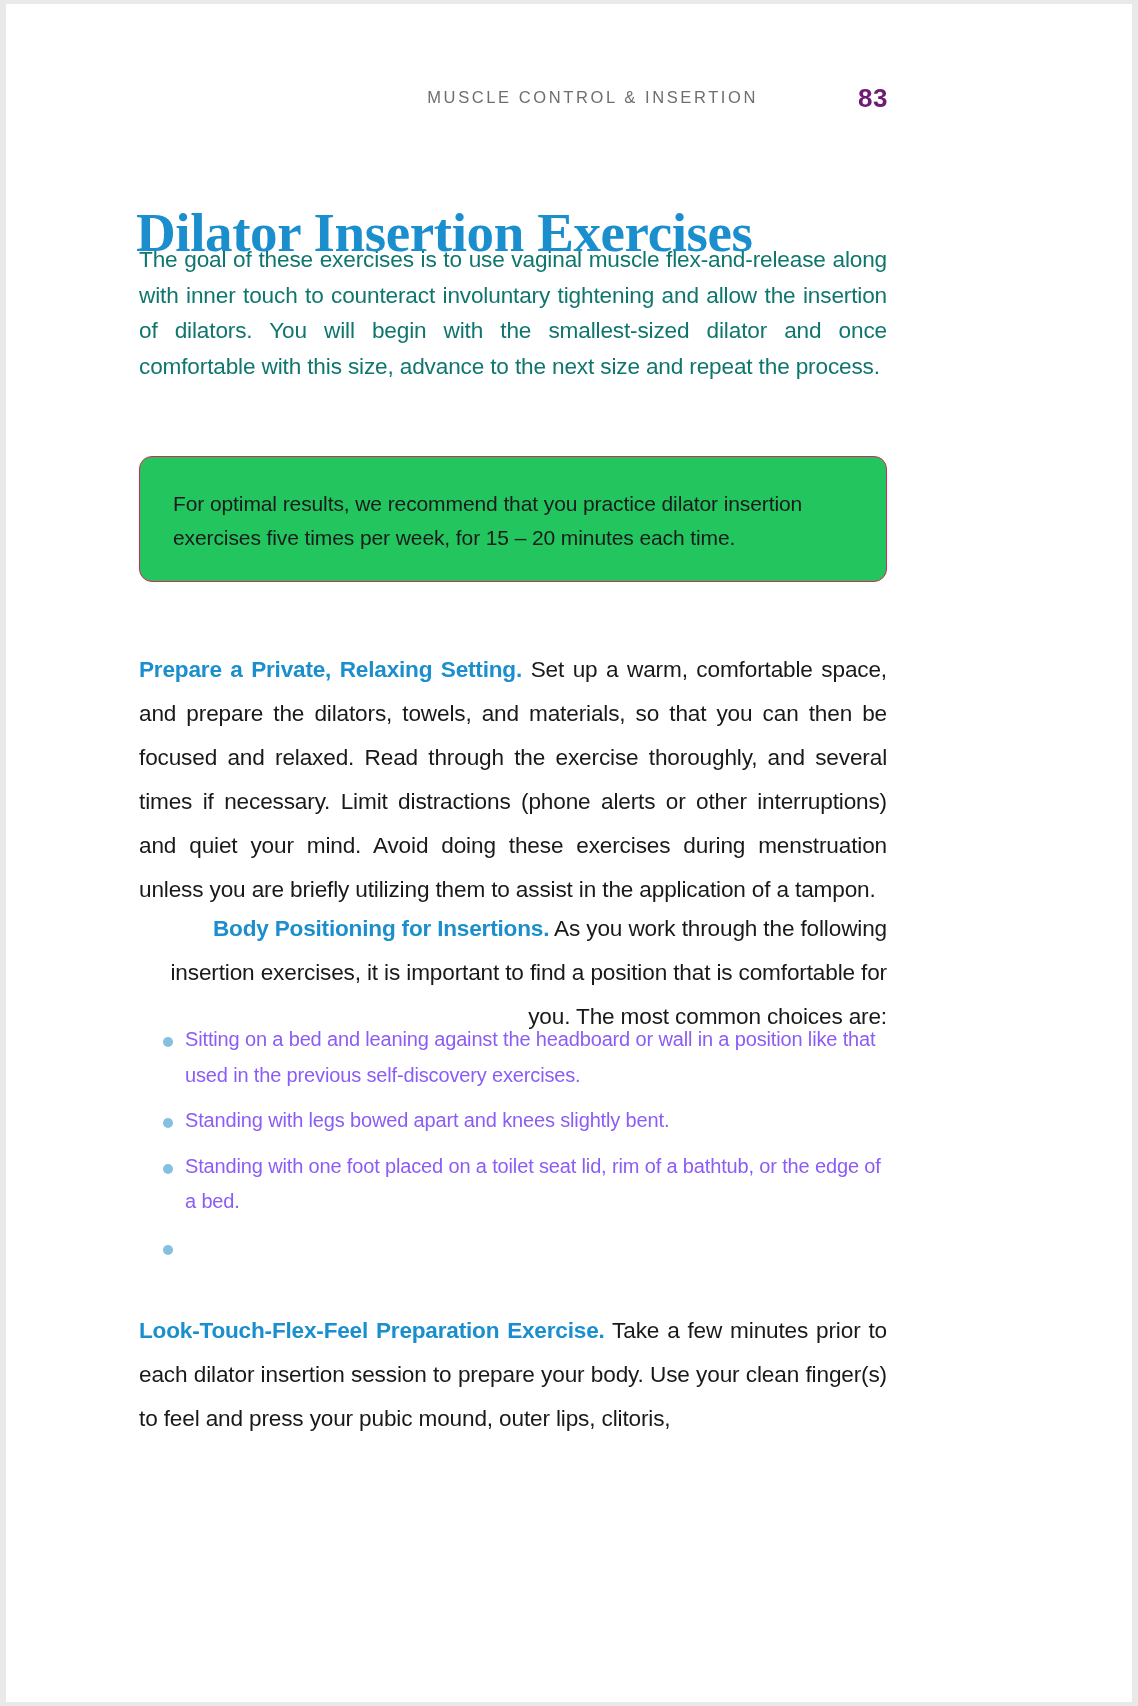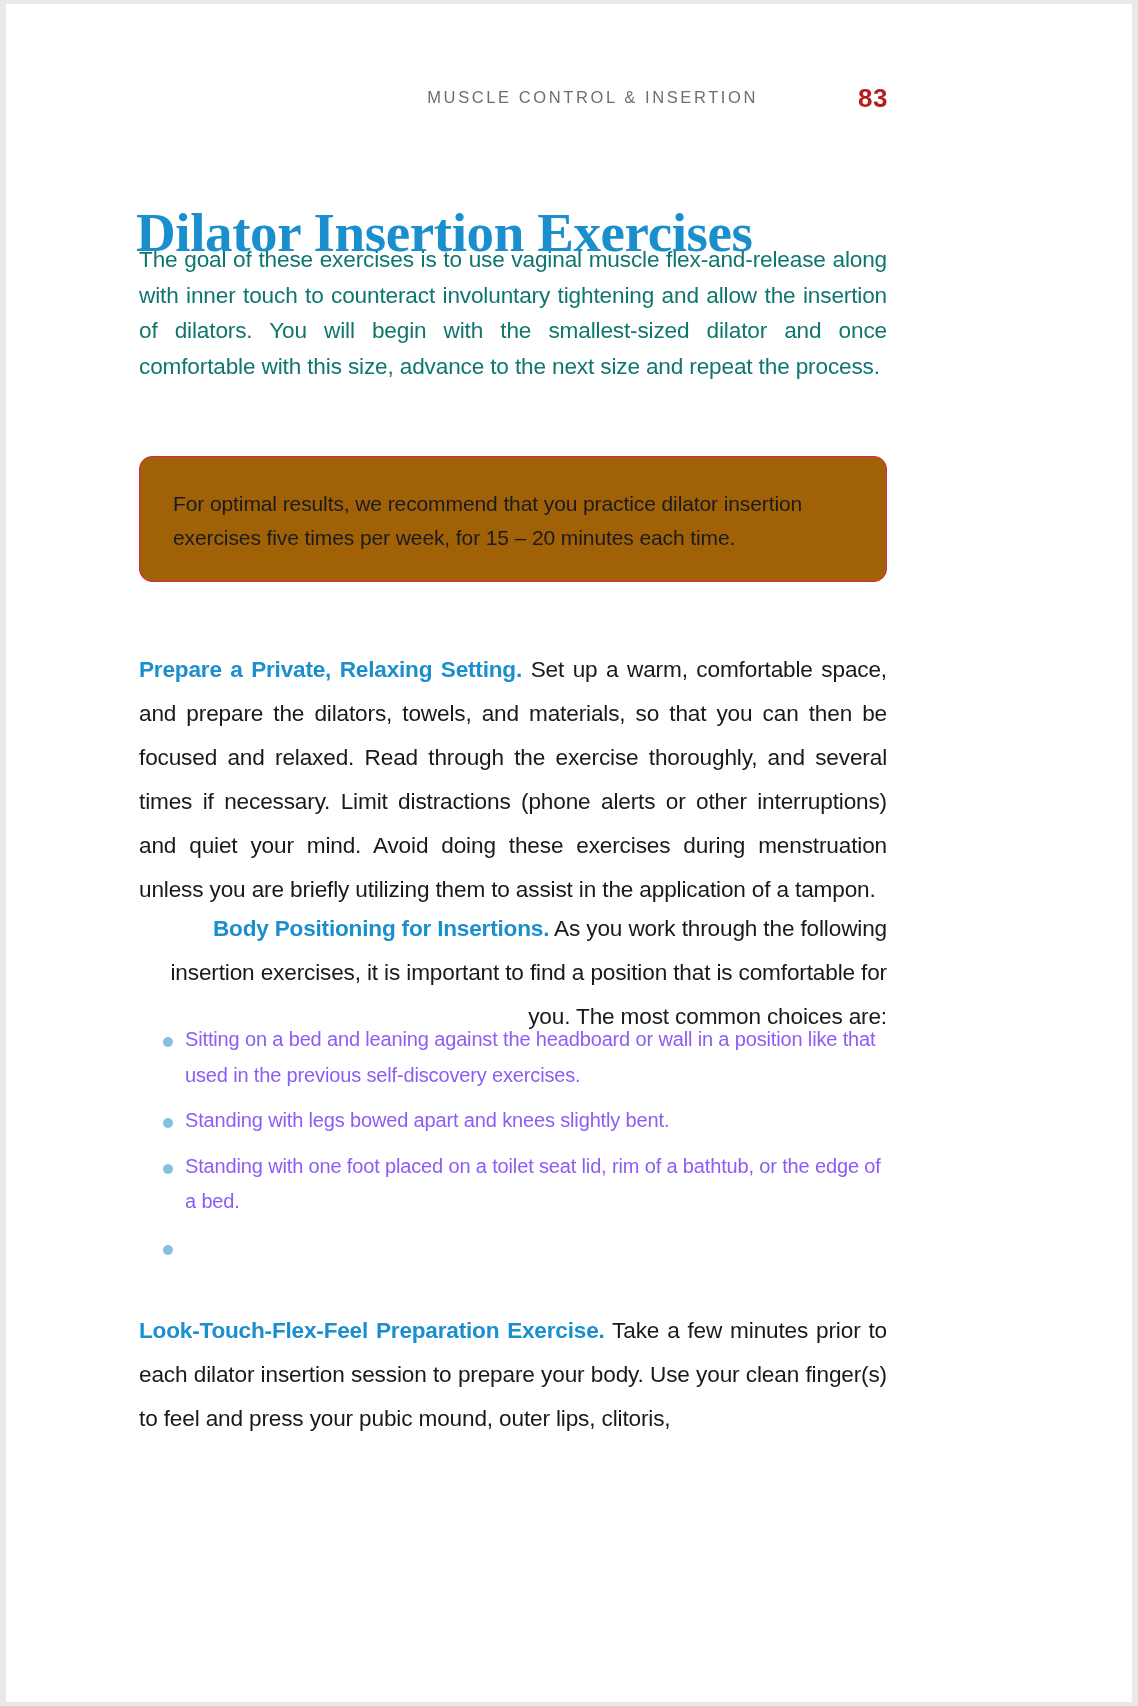--- a/index.html
+++ b/index.html
@@ -46,21 +46,21 @@
     color: #6e6e6e;
     font-weight: 500;
     white-space: nowrap;
   }
   .runhead-pageno {
     position: absolute;
     right: 0;
     top: -5px;
     font-size: 26px;
     font-weight: bold;
-    color: #b91c1c;
+    color: #701a75;
     letter-spacing: 0.5px;
   }
 
   
   .chapter-title {
     position: absolute;
     top: 162px;
     left: -3px;
     font-family: "Liberation Serif", "DejaVu Serif", serif;
     font-size: 55px;
@@ -85,21 +85,21 @@
   .body-block p { margin: 0; }
   .intro { top: 238px; }
 
   
   .callout {
     position: absolute;
     left: 0;
     top: 452px;
     width: 748px;
     box-sizing: border-box;
-    background: #a16207;
+    background: #22c55e;
     border: 1.6px solid #d6255c;
     border-radius: 13px;
     padding: 30px 52px 26px 33px;
   }
   .callout-text {
     font-size: 21px;
     line-height: 34px;
     color: #1b1b1d;
     letter-spacing: -0.1px;
   }

